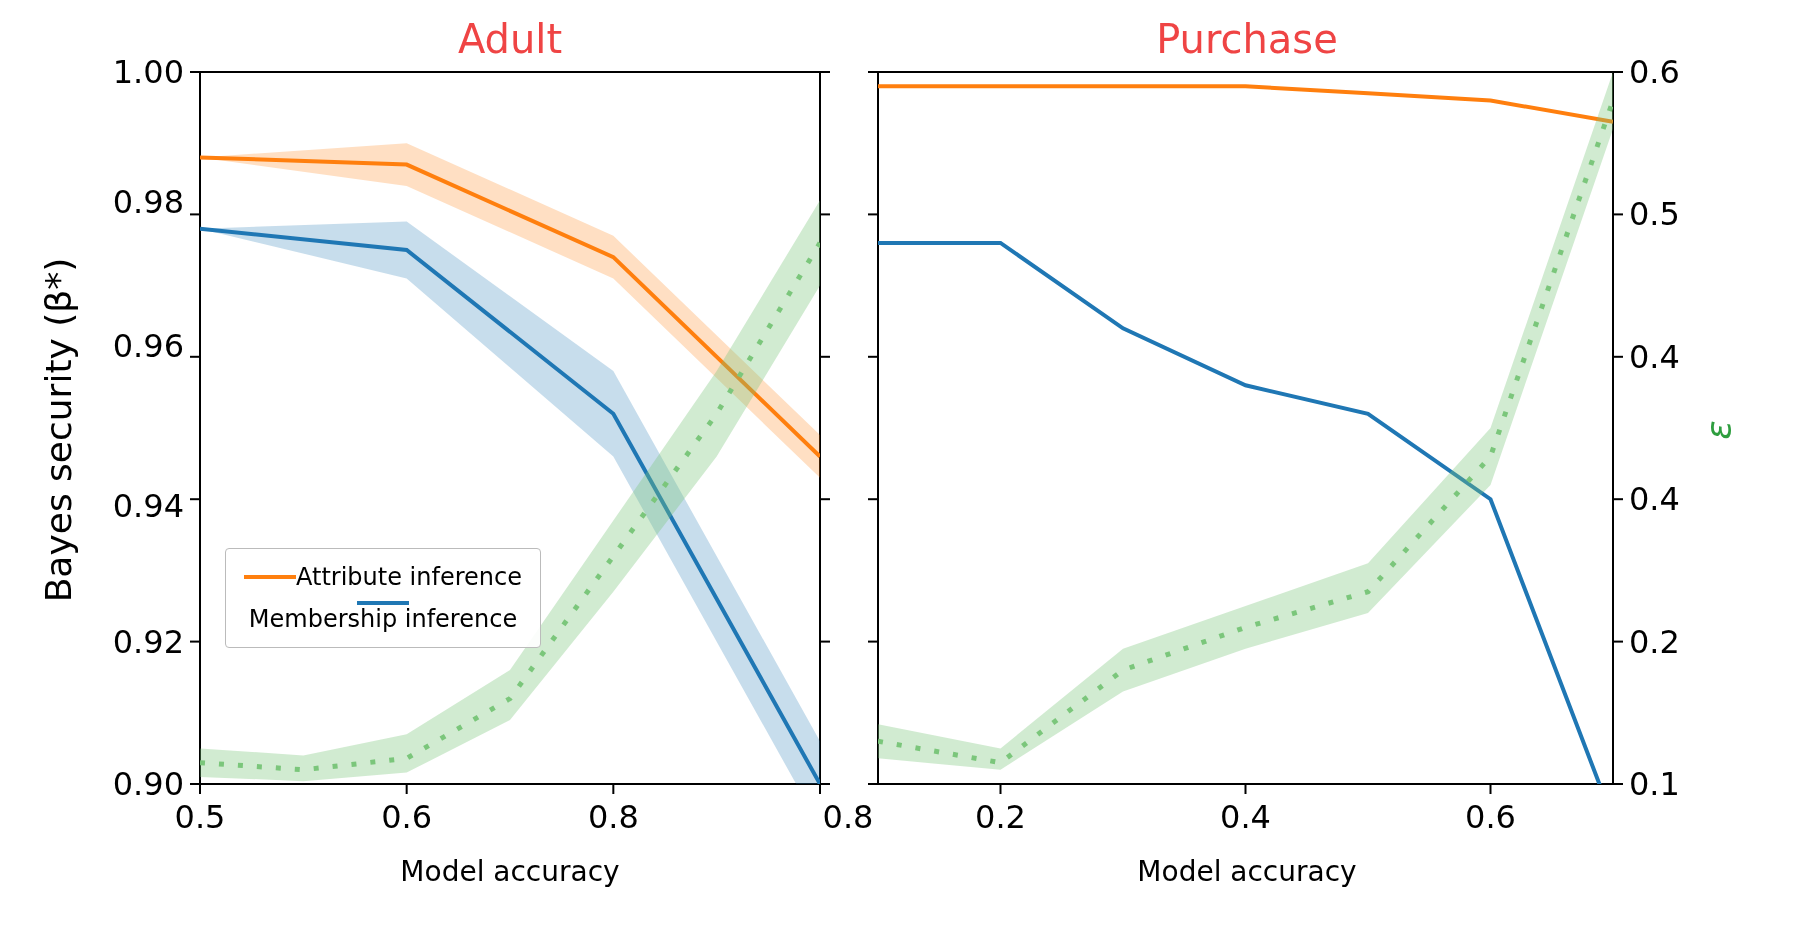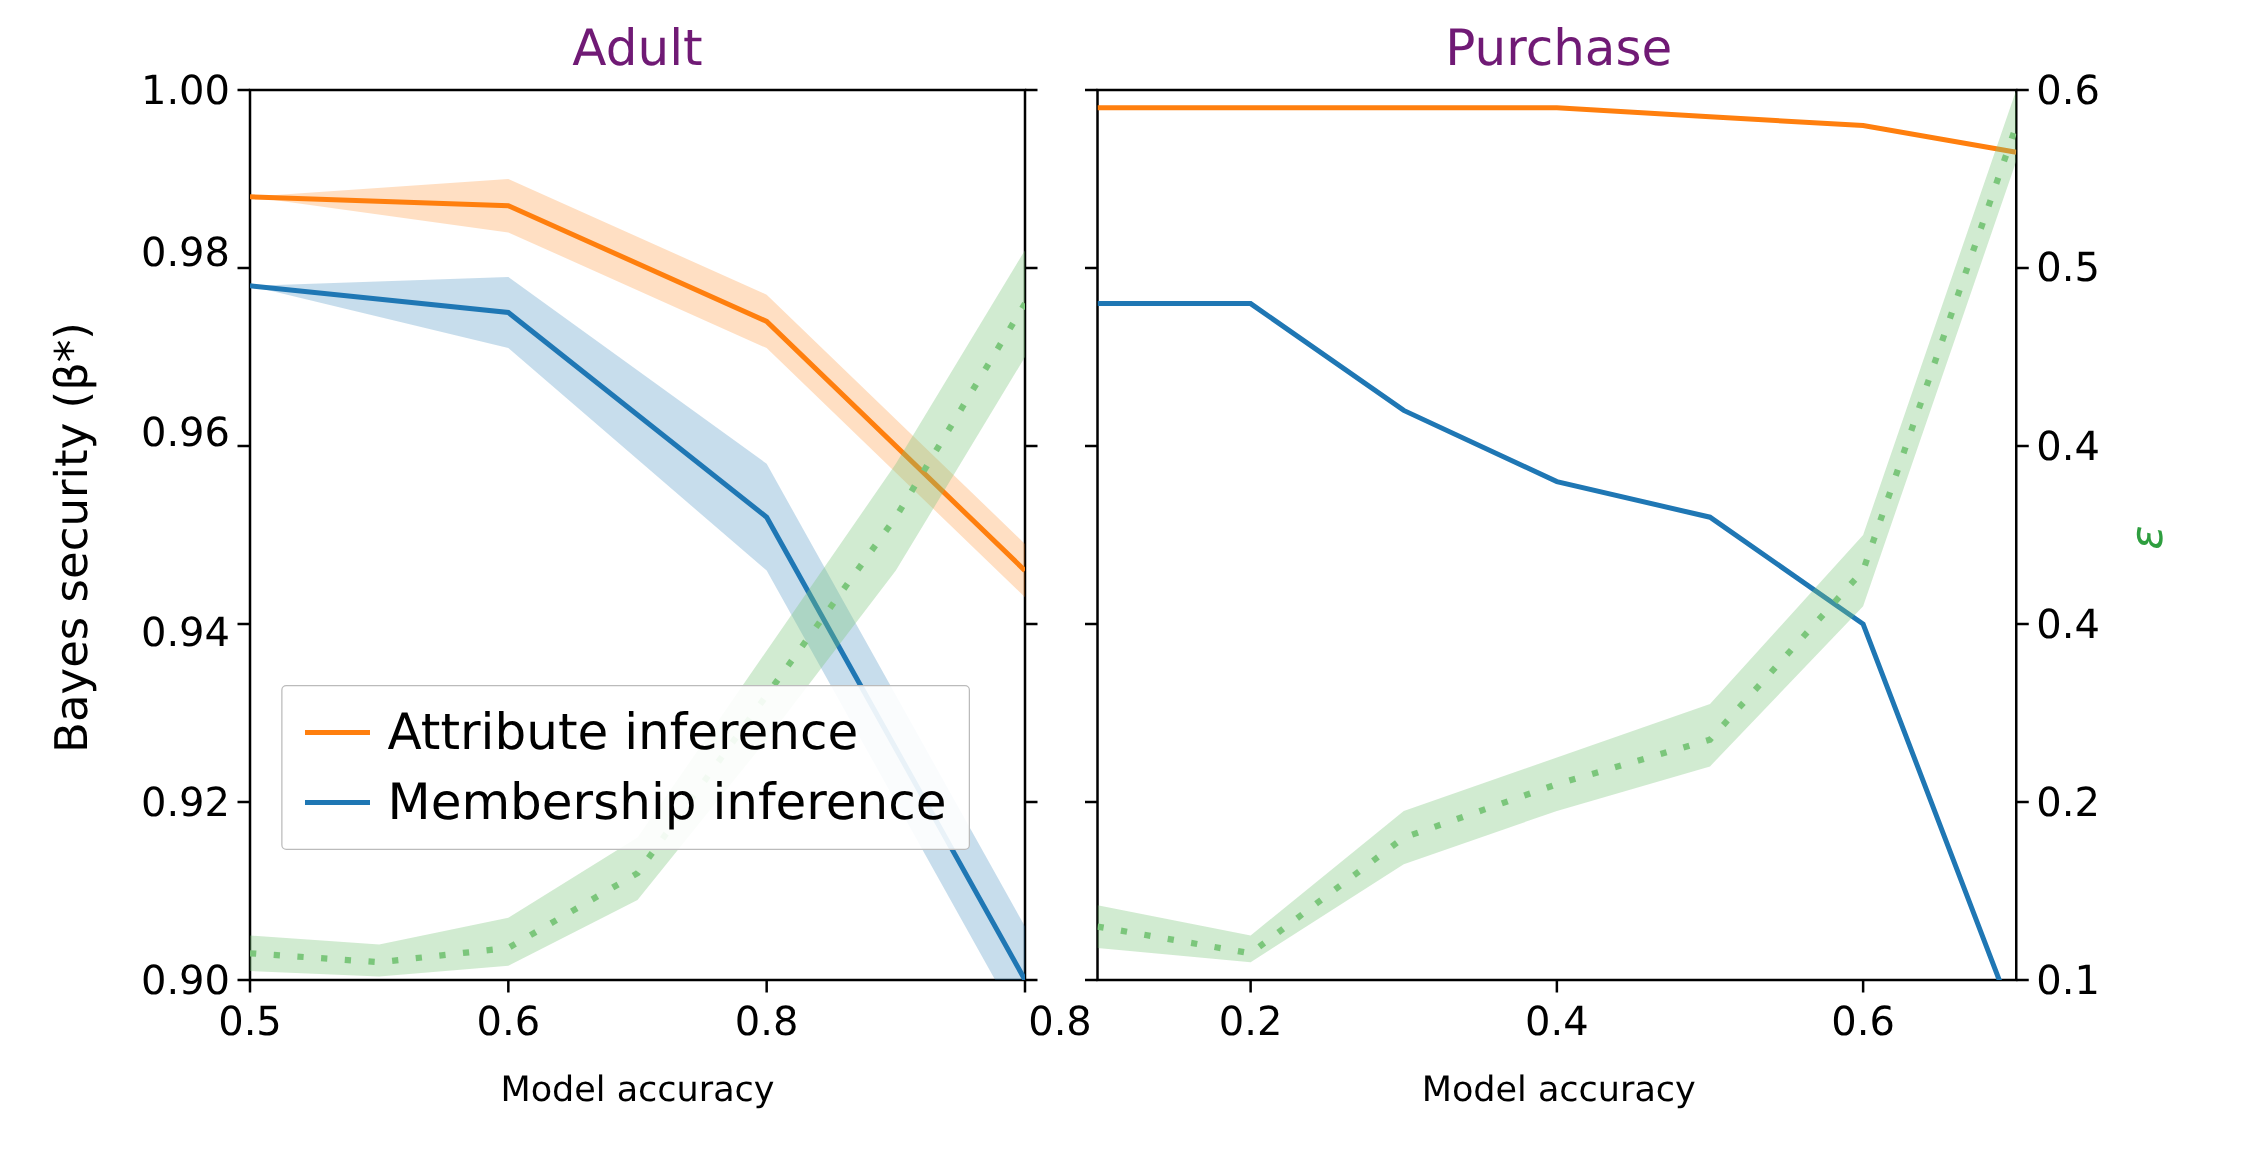--- a/index.html
+++ b/index.html
@@ -11,21 +11,21 @@
     font-family: "DejaVu Sans", "Helvetica", Arial, sans-serif;
   }
   #figure {
     position: relative;
     width: 1800px;
     height: 937px;
   }
   .panel-title {
     position: absolute;
     font-size: 40px;
-    color: #701a75;
+    color: #ef4444;
     text-align: center;
     transform: translateX(-50%);
   }
   .axis-label-x {
     position: absolute;
     font-size: 28px;
     color: #000;
     transform: translateX(-50%);
   }
   .axis-label-yleft {
@@ -55,22 +55,21 @@
   .legend-box {
     position: absolute;
     border: 1.5px solid #bbbbbb;
     border-radius: 4px;
     background: rgba(255,255,255,0.9);
     padding: 14px 18px;
   }
   .legend-row {
     display: flex;
     align-items: center;
-    gap: 14px;
-    font-size: 40px;
+    font-size: 24px;
     color: #000;
     white-space: nowrap;
   }
   .legend-swatch {
     width: 52px;
     height: 4px;
   }
   .legend-swatch.orange { background: #ff7f0e; }
   .legend-swatch.blue   { background: #1f77b4; }
   svg { position: absolute; left: 0; top: 0; }
@@ -190,19 +189,19 @@
       <div class="tick-label right" style="left: 1629px; top: 356.8px;">0.4</div>
       <div class="tick-label right" style="left: 1629px; top: 214.4px;">0.5</div>
       <div class="tick-label right" style="left: 1629px; top: 72px;">0.6</div>
     </div>
 
   <div class="legend-box" style="left: 225px; top: 548px;">
     <div class="legend-row">
       <div class="legend-swatch orange"></div>
       <span>Attribute inference</span>
     </div>
-    <div class="legend-row" style="margin-top:10px;">
+    <div class="legend-row" style="margin-top:10px;flex-direction:column;">
       <div class="legend-swatch blue"></div>
       <span>Membership inference</span>
     </div>
   </div>
 
 </div>
 
 </body></html>

